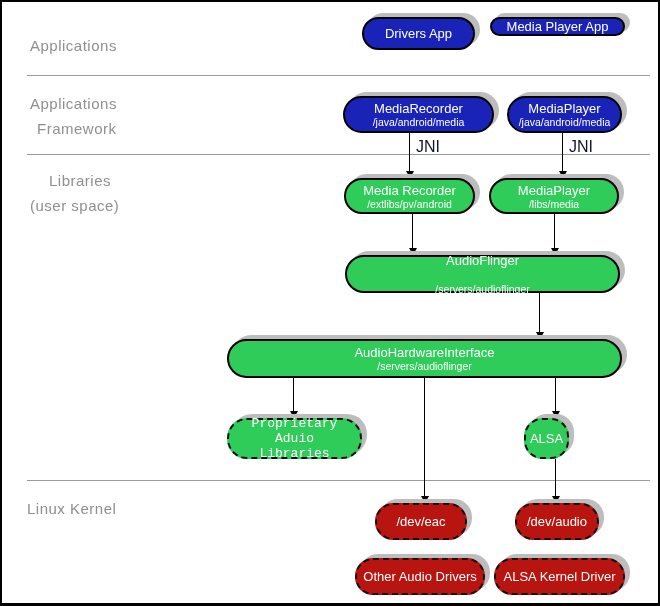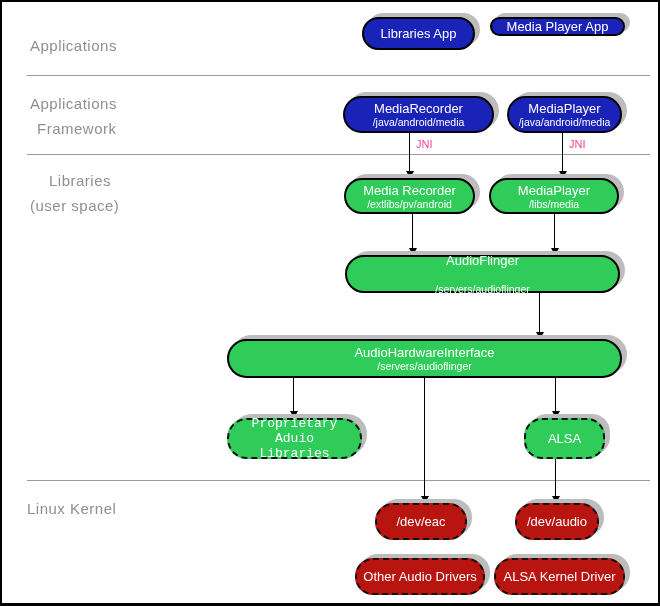--- a/index.html
+++ b/index.html
@@ -47,21 +47,21 @@
   }
   .arrow::after{
     content:"";position:absolute;
     bottom:-7px;left:-4.5px;
     border:4px solid transparent;
     border-top:7px solid #000;
     border-bottom:none;
   }
   .jni{
     position:absolute;
-    color:#ec4899;font-size:11px;font-weight:500;
+    color:#0f172a;font-size:16px;font-weight:500;
   }
 </style>
 </head>
 <body>
 
 <div id="frame">
 
   <div class="section-label" style="left:28px;top:31px;">
     <div>Applications</div>
   </div>
@@ -88,21 +88,21 @@
   <div class="arrow" style="left:537px;top:291px;height:39px;"></div>
   <div class="arrow" style="left:291px;top:376px;height:33px;"></div>
   <div class="arrow" style="left:422px;top:376px;height:118px;"></div>
   <div class="arrow" style="left:553px;top:376px;height:33px;"></div>
   <div class="arrow" style="left:553px;top:457px;height:37px;"></div>
 
   <div class="jni" style="left:414px;top:136px;">JNI</div>
   <div class="jni" style="left:567px;top:136px;">JNI</div>
 
   <div class="node blue" style="left:360px;top:15px;width:113px;height:33px;border-radius:17px;">
-    <div class="l1">Libraries App</div>
+    <div class="l1">Drivers App</div>
   </div>
   <div class="node blue" style="left:488px;top:15px;width:135px;height:19px;border-radius:17px;">
     <div class="l1">Media Player App</div>
   </div>
 
   <div class="node blue" style="left:341px;top:94px;width:151px;height:37px;border-radius:19px;">
     <div class="l1">MediaRecorder</div>
     <div class="l2">/java/android/media</div>
   </div>
   <div class="node blue" style="left:505px;top:94px;width:115px;height:37px;border-radius:19px;">
@@ -126,21 +126,21 @@
 
   <div class="node green" style="left:225px;top:337px;width:395px;height:39px;border-radius:20px;">
     <div class="l1">AudioHardwareInterface</div>
     <div class="l2">/servers/audioflinger</div>
   </div>
 
   <div class="node green dashed" style="left:225px;top:416px;width:135px;height:41px;border-radius:20px;font-family:Liberation Mono, monospace;">
     <div class="l1">Proprietary Aduio</div>
     <div class="l2 big">Libraries</div>
   </div>
-  <div class="node green dashed" style="left:522px;top:416px;width:81px;height:41px;border-radius:18px;text-align:right;">
+  <div class="node green dashed" style="left:522px;top:416px;width:45px;height:41px;border-radius:18px;text-align:right;">
     <div class="l1">ALSA</div>
   </div>
 
   <div class="node red dashed" style="left:373px;top:501px;width:92px;height:37px;border-radius:18px;">
     <div class="l1">/dev/eac</div>
   </div>
   <div class="node red dashed" style="left:513px;top:501px;width:84px;height:37px;border-radius:18px;">
     <div class="l1">/dev/audio</div>
   </div>
   <div class="node red dashed" style="left:353px;top:556px;width:130px;height:37px;border-radius:18px;">

